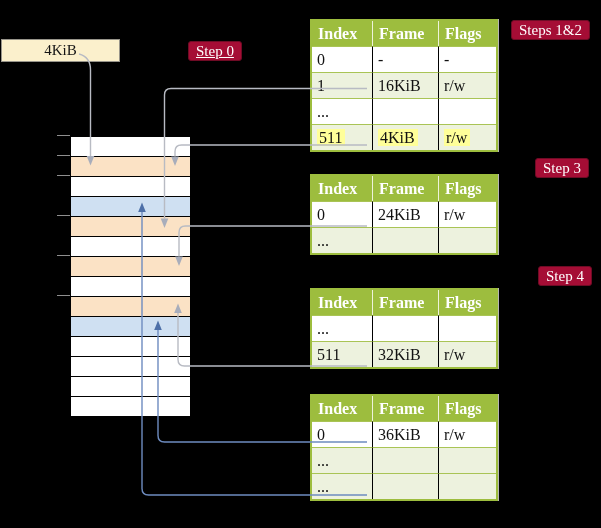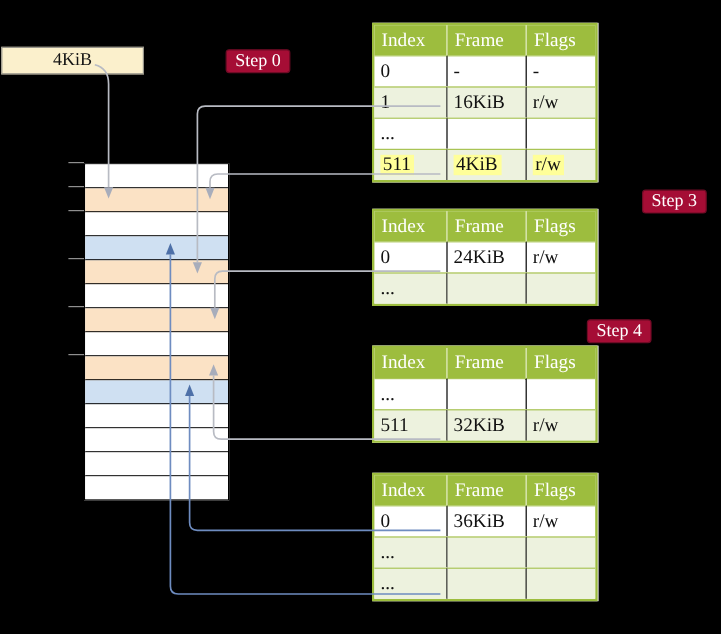--- a/index.html
+++ b/index.html
@@ -8,41 +8,41 @@
 
   
   #kib-box{position:absolute;left:1px;top:39px;width:117px;height:21px;
            background:#fbf0cc;border:1px solid #97948a;color:#141414;
            font-size:15px;text-align:center;line-height:21px;}
 
   
   .step-label{position:absolute;background:#a50d35;border:1px solid #6f0b25;
               border-radius:3px;color:#fff;font-size:15px;line-height:16px;
               padding:1px 7px;white-space:nowrap;}
-  #step0{left:188px;top:41px;}
+  #step0{left:188px;top:41px;text-decoration:underline;}
   #steps12{left:511px;top:20px;}
   #step3{left:535px;top:158px;}
-  #step4{left:489px;top:266px;}
+  #step4{left:538px;top:266px;}
 
   
   #memory{position:absolute;left:70px;top:136px;width:119px;border:1px solid #000;
           background:#fff;}
   .mrow{height:19px;border-bottom:1px solid #000;}
   .mrow:last-child{border-bottom:none;}
   .mrow.white{background:#ffffff;}
   .mrow.orange{background:#fbe2c5;}
   .mrow.blue{background:#cfe0f2;}
   .tick{position:absolute;left:57px;width:13px;height:1px;background:#8f8f8f;}
 
   
   table.pt{position:absolute;left:310px;width:170px;border-collapse:separate;
            border-spacing:0;table-layout:fixed;background:#fff;
            border:2px solid #9dbd3e;box-shadow:1px 0 0 #b5b5b5;
            font-size:16px;color:#111;}
-  table.pt th{background:#9dbd3e;color:#fff;font-weight:normal;text-align:left;
+  table.pt th{background:#9dbd3e;color:#fff;font-weight:bold;text-align:left;
               height:25px;padding:0 0 0 6px;border-right:1px solid #eef3da;
               font-size:16px;}
   table.pt th:last-child{border-right:none;margin-left:37px;}
   table.pt td{height:25px;line-height:23px;padding:0 0 0 5px;
               border-top:1px solid #a9c455;border-right:1px solid #000;
               overflow:hidden;white-space:nowrap;}
   table.pt td:last-child{border-right:none;}
   table.pt tr.shaded td{background:#edf2de;}
   table.pt th:nth-child(1){width:54px;} table.pt th:nth-child(2){width:59px;}
   table.pt th:nth-child(3){width:51px;}
@@ -57,20 +57,21 @@
   .bhead{fill:#4e70a8;stroke:none;}
 </style>
 </head>
 <body>
 
 <div id="canvas">
 
   <div id="kib-box">4KiB</div>
 
   <div id="step0" class="step-label">Step 0</div>
+  <div id="steps12" class="step-label">Steps 1&amp;2</div>
   <div id="step3" class="step-label">Step 3</div>
   <div id="step4" class="step-label">Step 4</div>
 
   <div id="memory">
       <div class="mrow white"></div>
       <div class="mrow orange"></div>
       <div class="mrow white"></div>
       <div class="mrow blue"></div>
       <div class="mrow orange"></div>
       <div class="mrow white"></div>

